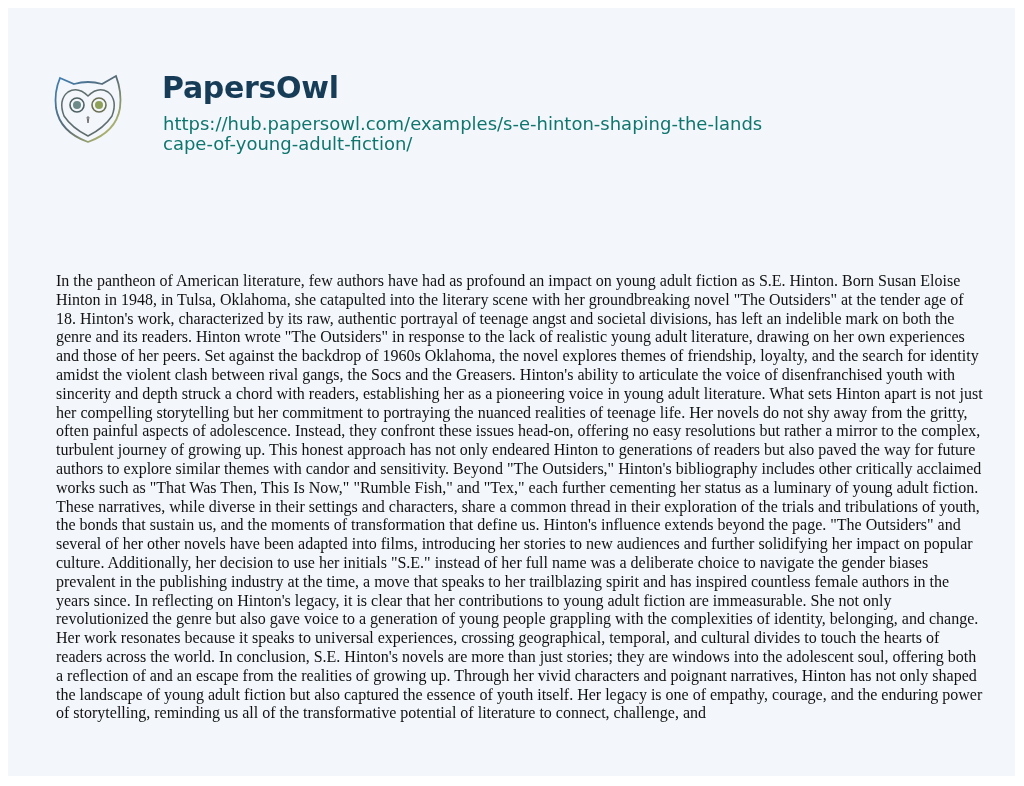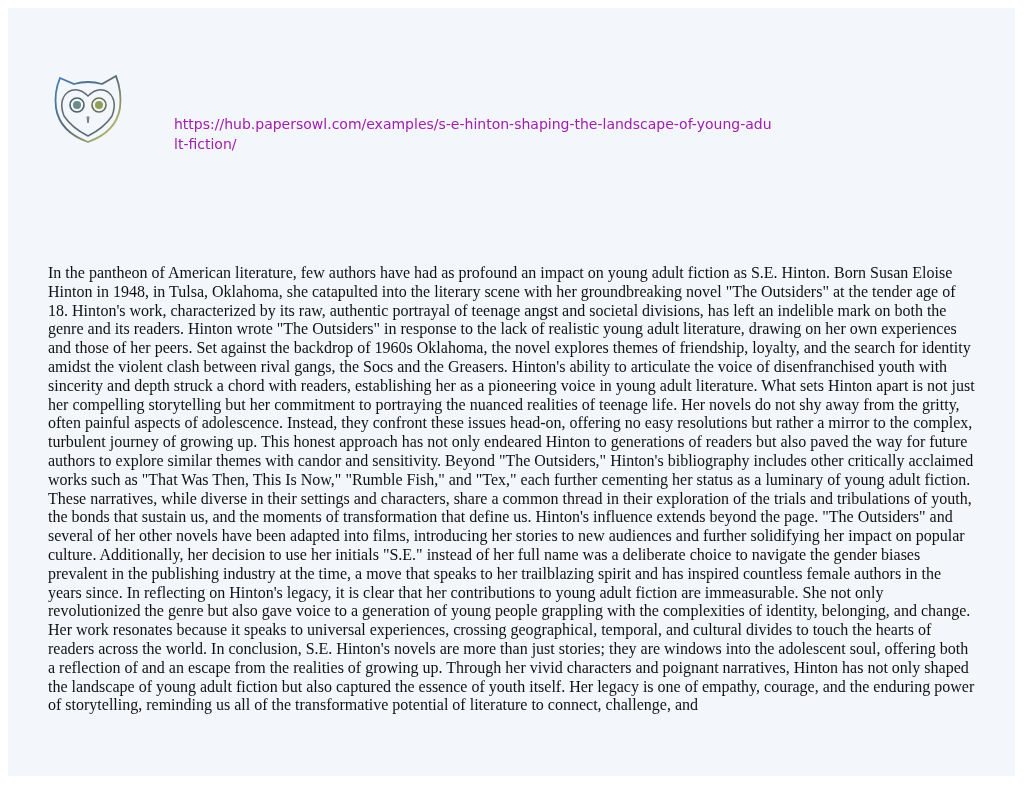--- a/index.html
+++ b/index.html
@@ -44,46 +44,45 @@
       letter-spacing: -0.3px;
       line-height: 36px;
       white-space: nowrap;
     }
     .url {
       position: absolute;
       left: 113px;
       top: 52px;
       width: 600px;
       font-family: "DejaVu Sans", sans-serif;
-      font-size: 14px;
+      font-size: 18px;
       line-height: 20px;
-      color: #a21caf;
+      color: #0f766e;
       text-decoration: none;
       word-break: break-all;
-      margin-left: 11px;
     }
     .title {
       position: absolute;
       left: 40px;
       top: 168px;
       width: 720px;
       margin: 0;
       font-family: "DejaVu Sans", sans-serif;
       font-weight: normal;
       font-size: 27px;
       line-height: 36px;
       color: #1c1c1c;
       letter-spacing: -0.4px;
     }
     .body-text {
       position: absolute;
       left: 40px;
       top: 256px;
       width: 930px;
-      margin: 0;
+      margin: 8px;
       font-family: "Liberation Serif", serif;
       font-size: 16px;
       line-height: 18.8px;
       color: #111111;
       text-align: left;
     }
   </style>
 </head>
 <body>
 
@@ -105,19 +104,20 @@
         <path d="M38 24 Q28 14 18 20 Q8 28 14 44 Q22 56 38 64 Q54 56 62 44 Q68 28 58 20 Q48 14 38 24 Z" fill="none" stroke="#5e6d6f" stroke-width="1.5"></path>
 
         <circle cx="27" cy="33" r="7" fill="none" stroke="#4e6163" stroke-width="1.6"></circle>
         <circle cx="27" cy="33" r="4" fill="#6d8a8a"></circle>
         <circle cx="49" cy="33" r="7" fill="none" stroke="#6b7055" stroke-width="1.6"></circle>
         <circle cx="49" cy="33" r="4" fill="#8fa05a"></circle>
 
         <path d="M37 45 L38 51 L39 45 Z" fill="none" stroke="#6a6a6a" stroke-width="1"></path>
       </svg>
     </div>
+    <div class="brand-name">PapersOwl</div>
     <a class="url">https://hub.papersowl.com/examples/s-e-hinton-shaping-the-landscape-of-young-adult-fiction/</a>
   </div>
 
 
   <p class="body-text">In the pantheon of American literature, few authors have had as profound an impact on young adult fiction as S.E. Hinton. Born Susan Eloise Hinton in 1948, in Tulsa, Oklahoma, she catapulted into the literary scene with her groundbreaking novel "The Outsiders" at the tender age of 18. Hinton's work, characterized by its raw, authentic portrayal of teenage angst and societal divisions, has left an indelible mark on both the genre and its readers. Hinton wrote "The Outsiders" in response to the lack of realistic young adult literature, drawing on her own experiences and those of her peers. Set against the backdrop of 1960s Oklahoma, the novel explores themes of friendship, loyalty, and the search for identity amidst the violent clash between rival gangs, the Socs and the Greasers. Hinton's ability to articulate the voice of disenfranchised youth with sincerity and depth struck a chord with readers, establishing her as a pioneering voice in young adult literature. What sets Hinton apart is not just her compelling storytelling but her commitment to portraying the nuanced realities of teenage life. Her novels do not shy away from the gritty, often painful aspects of adolescence. Instead, they confront these issues head-on, offering no easy resolutions but rather a mirror to the complex, turbulent journey of growing up. This honest approach has not only endeared Hinton to generations of readers but also paved the way for future authors to explore similar themes with candor and sensitivity. Beyond "The Outsiders," Hinton's bibliography includes other critically acclaimed works such as "That Was Then, This Is Now," "Rumble Fish," and "Tex," each further cementing her status as a luminary of young adult fiction. These narratives, while diverse in their settings and characters, share a common thread in their exploration of the trials and tribulations of youth, the bonds that sustain us, and the moments of transformation that define us. Hinton's influence extends beyond the page. "The Outsiders" and several of her other novels have been adapted into films, introducing her stories to new audiences and further solidifying her impact on popular culture. Additionally, her decision to use her initials "S.E." instead of her full name was a deliberate choice to navigate the gender biases prevalent in the publishing industry at the time, a move that speaks to her trailblazing spirit and has inspired countless female authors in the years since. In reflecting on Hinton's legacy, it is clear that her contributions to young adult fiction are immeasurable. She not only revolutionized the genre but also gave voice to a generation of young people grappling with the complexities of identity, belonging, and change. Her work resonates because it speaks to universal experiences, crossing geographical, temporal, and cultural divides to touch the hearts of readers across the world. In conclusion, S.E. Hinton's novels are more than just stories; they are windows into the adolescent soul, offering both a reflection of and an escape from the realities of growing up. Through her vivid characters and poignant narratives, Hinton has not only shaped the landscape of young adult fiction but also captured the essence of youth itself. Her legacy is one of empathy, courage, and the enduring power of storytelling, reminding us all of the transformative potential of literature to connect, challenge, and</p>
 
 </div>
 
 </body></html>

